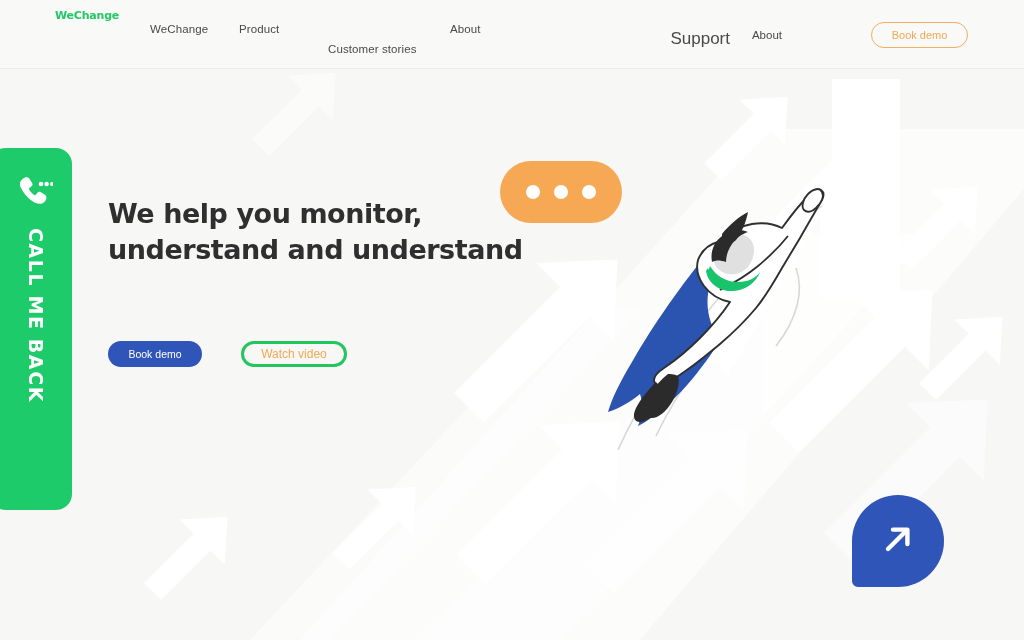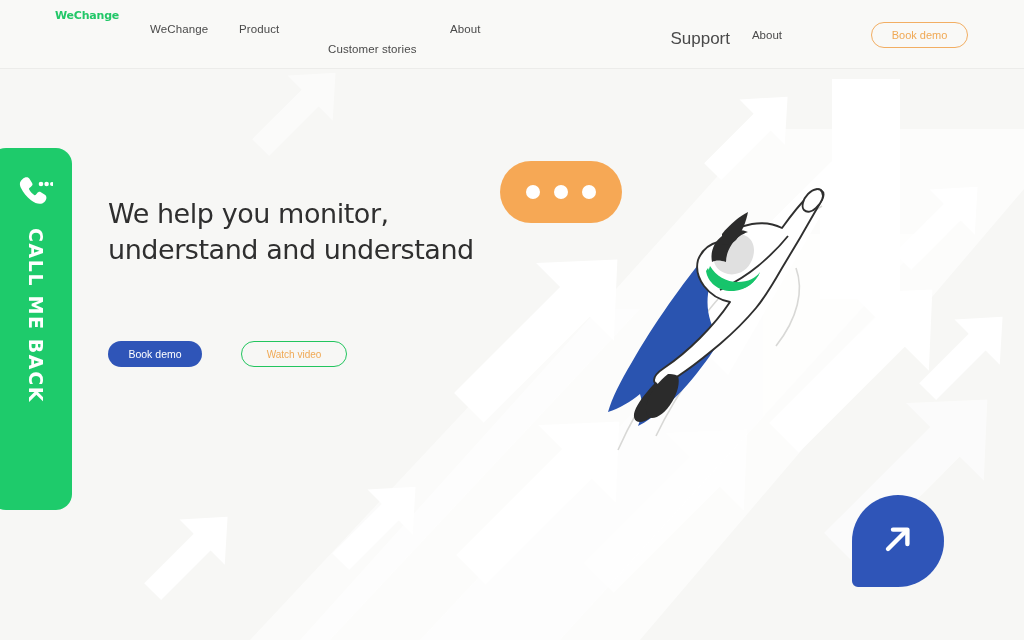--- a/index.html
+++ b/index.html
@@ -79,37 +79,37 @@
     writing-mode:vertical-rl;
     font-family:"DejaVu Sans", sans-serif;
     white-space:nowrap;
   }
 
   
   .hero{
     position:absolute;left:108px;top:196px;width:420px;z-index:20;
   }
   .headline{
-    font-size:27px;line-height:35.5px;font-weight:normal;
+    font-size:27px;line-height:35.5px;font-weight:bold;
     color:#2f2f2f;letter-spacing:-0.45px;
     font-family:"DejaVu Sans", sans-serif;
   }
   .hero-btns{position:absolute;left:108px;top:341px;z-index:20;display:flex;align-items:center;}
   .btn-primary{
     width:94px;height:26px;border-radius:13px;
     background:#2f55b8;color:#fff;
     font-size:10.5px;
     display:flex;align-items:center;justify-content:center;
     cursor:pointer;white-space:nowrap;
   }
   .btn-ghost{
     margin-left:39px;
     width:106px;height:26px;border-radius:13px;
-    border:1px solid #22c55e;background:transparent;
-    color:#f0a955;font-size:10px;
+    border:3px solid #22c55e;background:transparent;
+    color:#f0a955;font-size:12px;
     display:flex;align-items:center;justify-content:center;
     cursor:pointer;white-space:nowrap;
   }
 
   
   .chat-bubble{
     position:absolute;left:500px;top:161px;
     width:122px;height:62px;border-radius:31px;
     background:#f6a council;
     background:#f6a855;

